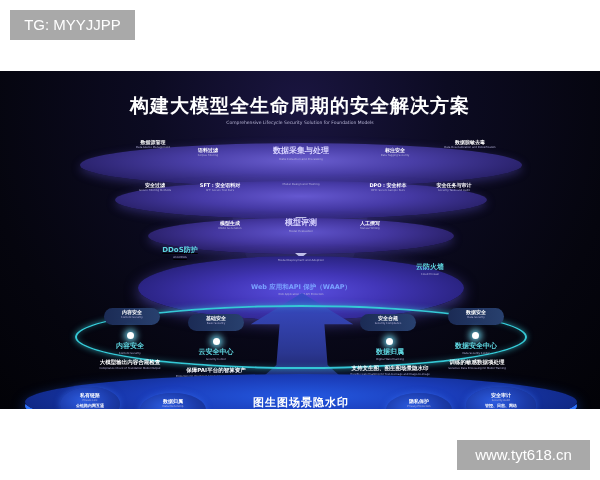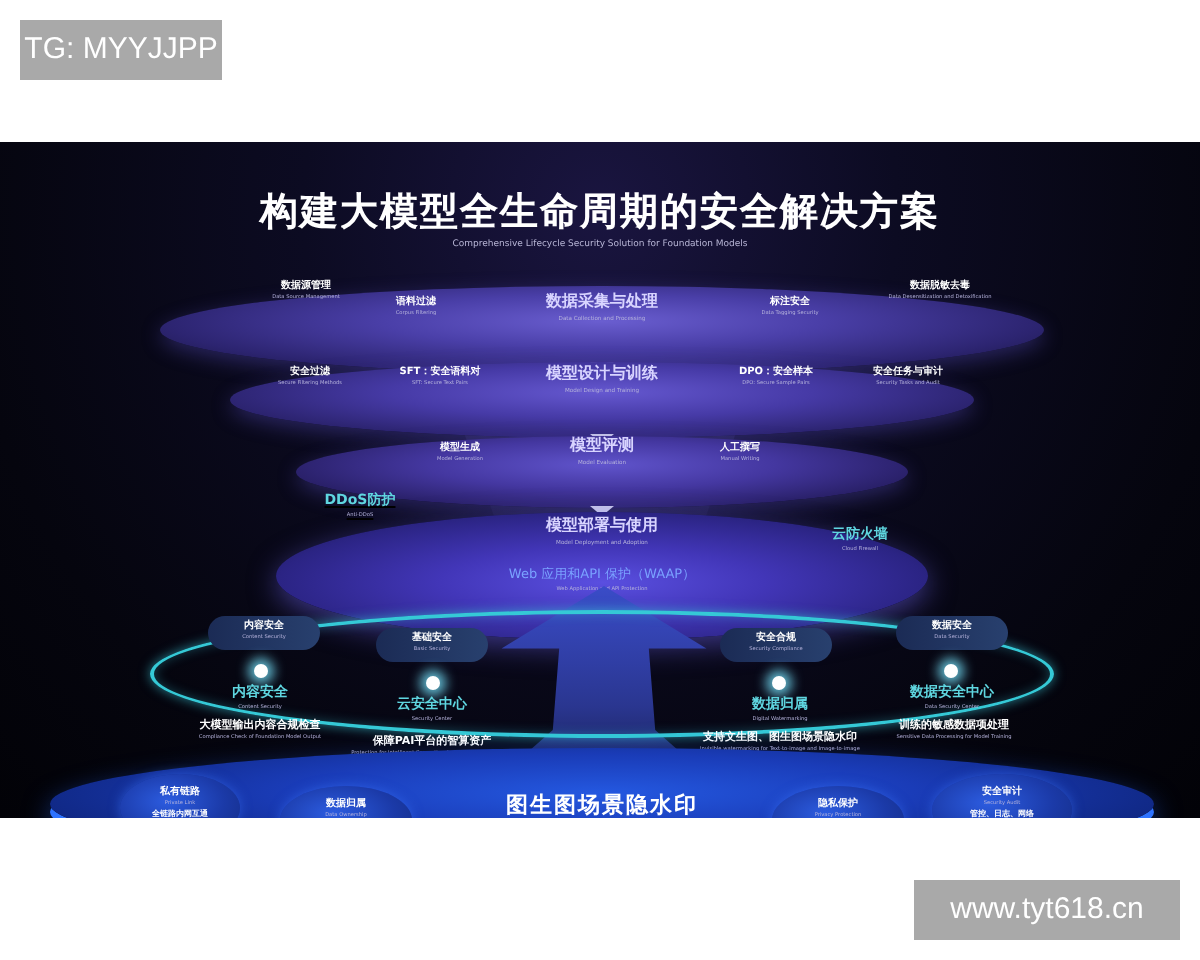--- a/index.html
+++ b/index.html
@@ -1,20 +1,20 @@
 <!DOCTYPE html>
 <html><head>
 <meta charset="utf-8">
 <style>
   * { box-sizing: border-box; margin: 0; padding: 0; }
   html, body { width: 600px; height: 480px; background: #ffffff; overflow: hidden; }
   body { position: relative; font-family: "DejaVu Sans", "Liberation Sans", sans-serif; }
 
   .wm { position: absolute; background: #a9a9a9; color: #ffffff; font-family: "Liberation Sans", sans-serif; }
-  .wm-tl { left: 10px; top: 10px; width: 101px; height: 30px; font-size: 15px; line-height: 30px; text-align: center; }
+  .wm-tl { left: 10px; top: 10px; width: 125px; height: 30px; font-size: 15px; line-height: 30px; text-align: center; }
   .wm-br { left: 457px; top: 440px; width: 133px; height: 30px; font-size: 15px; line-height: 30px; text-align: center; }
 
   .poster {
     position: absolute; left: 0; top: 71px; width: 600px; height: 338px;
     background: radial-gradient(ellipse at 50% 10%, #1a1540 0%, #0c0b22 35%, #05050e 75%, #020207 100%);
     overflow: hidden;
   }
   .title {
     position: absolute; top: 22px; left: 0; width: 600px; text-align: center;
     color: #ffffff; font-weight: bold; font-size: 19px; letter-spacing: 1px;
@@ -72,21 +72,21 @@
     background: linear-gradient(90deg, #1b2b55 0%, #28406e 100%);
   }
 
   .t { position: absolute; text-align: center; white-space: nowrap; }
   .zh { color: #ffffff; font-size: 5px; font-weight: bold; display: block; }
   .en { color: #b6b3dc; font-size: 2.6px; display: block; margin-top: 1px; }
   .stage .zh { font-size: 8px; color: #d8d4ff; }
   .stage .en { font-size: 2.8px; }
   .cyan .zh { color: #5fd6e0; font-size: 7px; }
   .desc .zh { font-size: 5.5px; color: #ffffff; }
-  .waap .zh { color: #7aa2ff; font-size: 6.5px; font-weight: normal; }
+  .waap .zh { color: #7aa2ff; font-size: 6.5px; font-weight: bold; }
   .platform .zh { font-size: 11px; color: #ffffff; letter-spacing: 1px; }
   .down { position: absolute; width: 0; height: 0; border-left: 6px solid transparent; border-right: 6px solid transparent; border-top: 5px solid #c9c9e8; }
 </style>
 </head>
 <body>
 
 <div class="wm wm-tl">TG: MYYJJPP</div>
 <div class="wm wm-br">www.tyt618.cn</div>
 
 <div class="poster">
@@ -121,21 +121,20 @@
   <div class="disc d2"></div>
   <div class="t" style="left:120px; top:111px; width:70px;">
     <span class="zh">安全过滤</span>
       <span class="en">Secure Filtering Methods</span>
   </div>
   <div class="t" style="left:190px; top:111px; width:60px;">
     <span class="zh">SFT：安全语料对</span>
       <span class="en">SFT: Secure Text Pairs</span>
   </div>
   <div class="t stage" style="left:240px; top:110px; width:122px;">
-    <span class="zh">模型设计与训练</span>
       <span class="en">Model Design and Training</span>
   </div>
   <div class="t" style="left:358px; top:111px; width:60px;">
     <span class="zh">DPO：安全样本</span>
       <span class="en">DPO: Secure Sample Pairs</span>
   </div>
   <div class="t" style="left:424px; top:111px; width:60px;">
     <span class="zh">安全任务与审计</span>
       <span class="en">Security Tasks and Audit</span>
   </div>
@@ -151,21 +150,20 @@
       <span class="en">Model Evaluation</span>
   </div>
   <div class="t" style="left:345px; top:149px; width:50px;">
     <span class="zh">人工撰写</span>
       <span class="en">Manual Writing</span>
   </div>
   <div class="down" style="left:295px; top:182px;"></div>
 
   <div class="disc d4"></div>
   <div class="t stage" style="left:240px; top:186px; width:122px;">
-    <span class="zh">模型部署与使用</span>
       <span class="en">Model Deployment and Adoption</span>
   </div>
   <div class="t cyan" style="left:155px; top:174px; width:50px;text-decoration:underline;">
     <span class="zh">DDoS防护</span>
       <span class="en">Anti-DDoS</span>
   </div>
   <div class="t cyan" style="left:405px; top:191px; width:50px;text-align:center;">
     <span class="zh">云防火墙</span>
       <span class="en">Cloud Firewall</span>
   </div>

